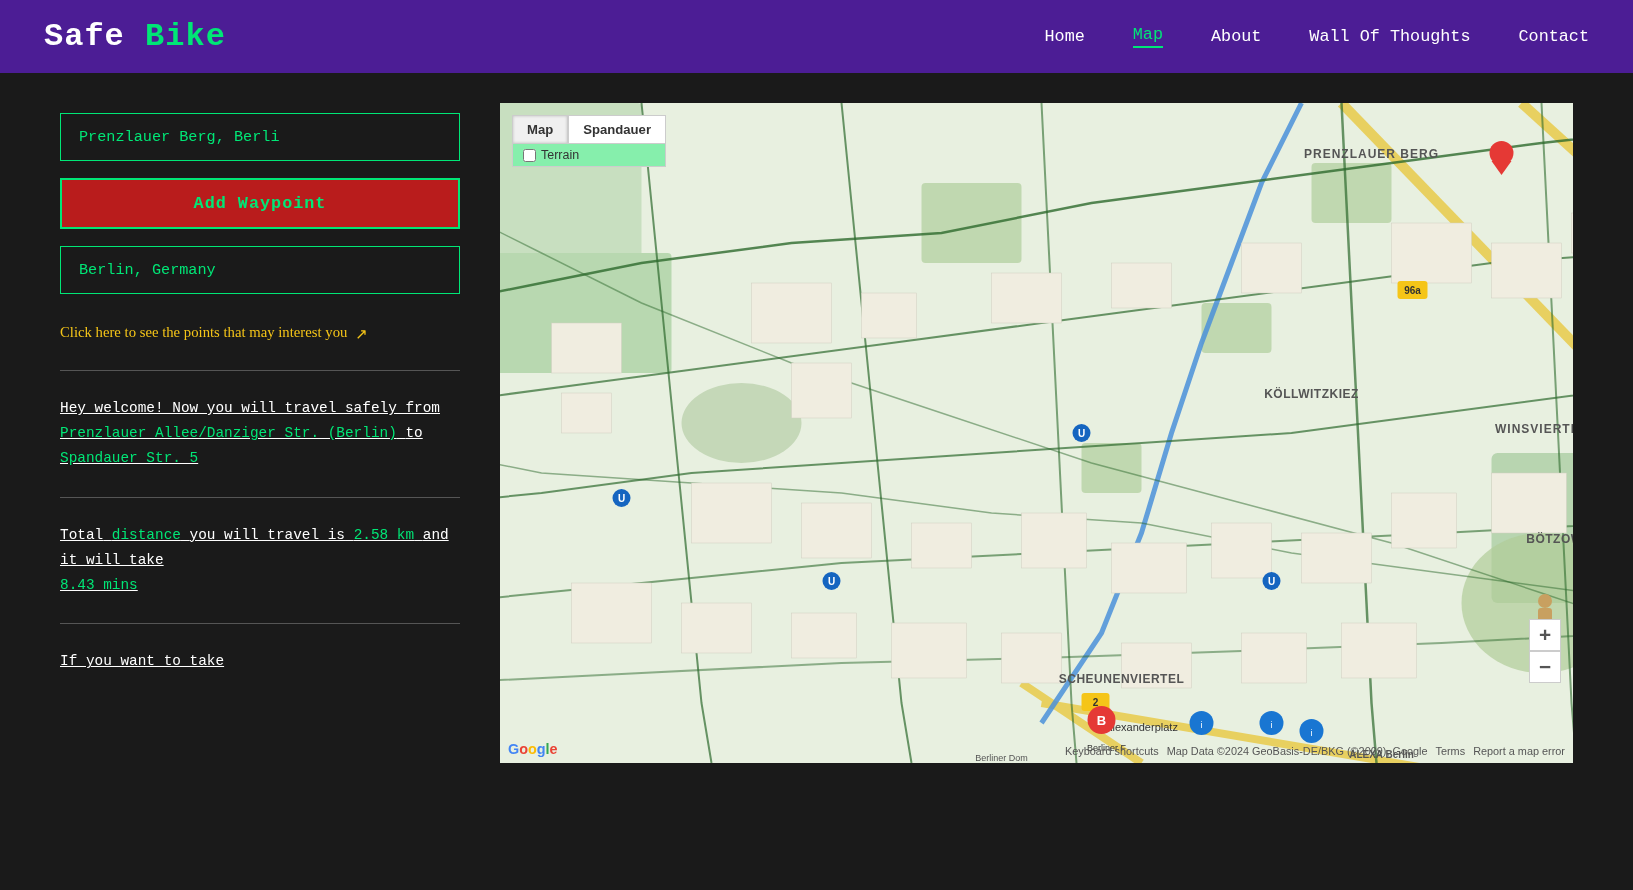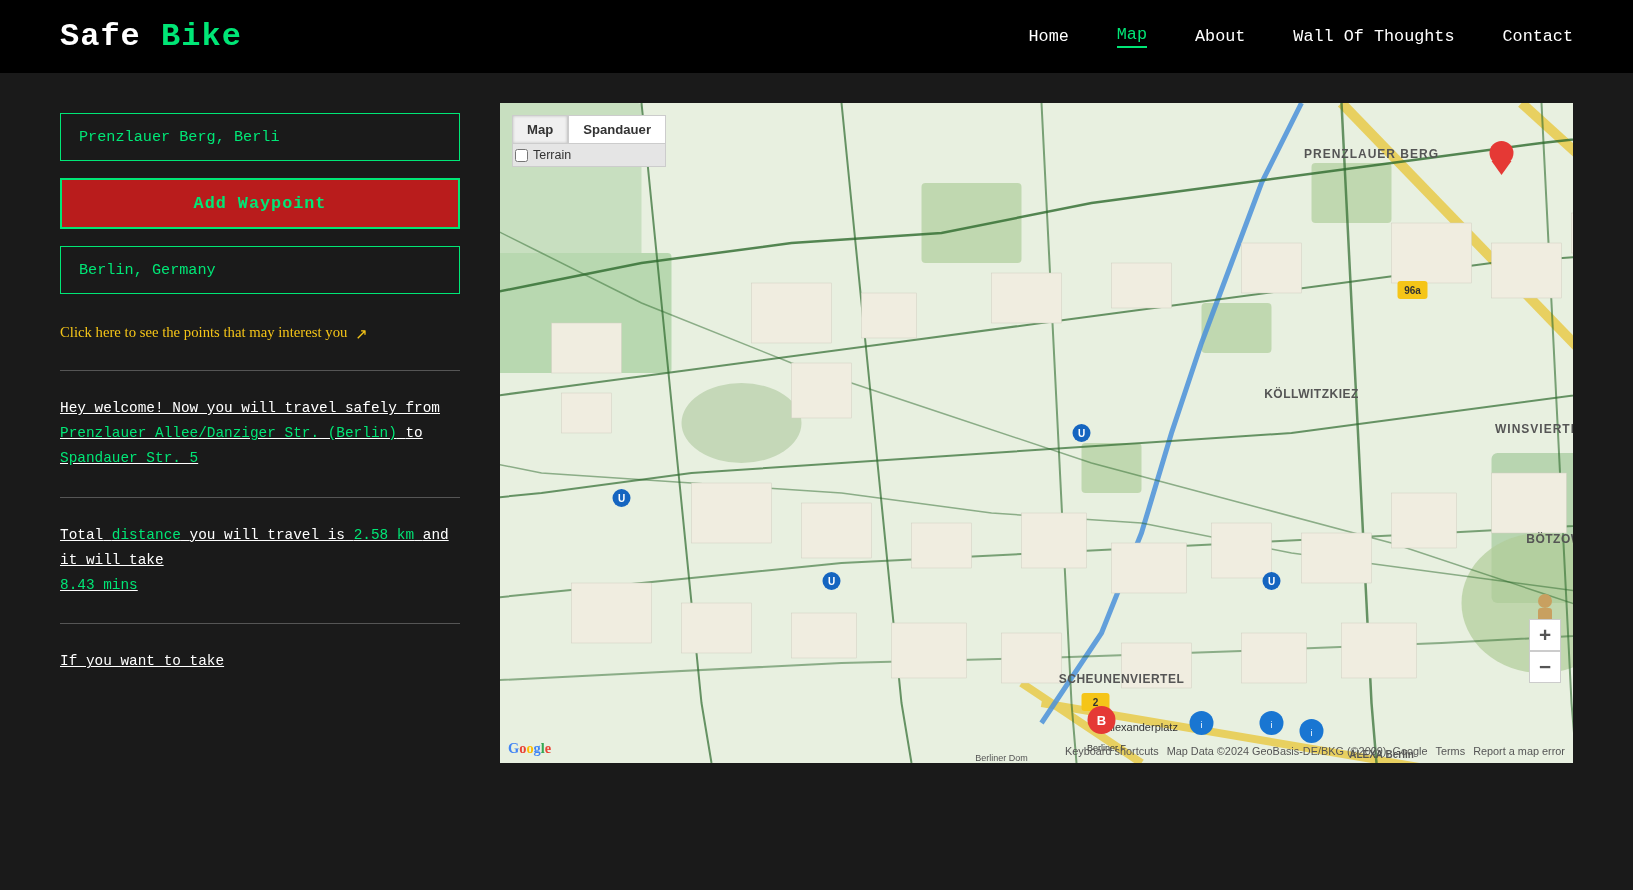--- a/index.html
+++ b/index.html
@@ -11,22 +11,22 @@
       min-height: 890px;
       width: 1633px;
       overflow-x: hidden;
     }
 
     
     header {
       display: flex;
       align-items: center;
       justify-content: space-between;
-      padding: 18px 60px;
-      background: #000000;
+      padding: 18px 44px;
+      background: #4c1d95;
       border-bottom: none;
     }
 
     .logo {
       font-size: 2rem;
       font-weight: bold;
       letter-spacing: 1px;
     }
     .logo-safe { color: #ffffff; }
     .logo-bike { color: #00e676; }
@@ -158,24 +158,24 @@
       font-weight: bold;
     }
     .map-btn.active {
       background: #f0f0f0;
       box-shadow: inset 0 0 3px rgba(0,0,0,0.2);
     }
 
     .map-terrain-row {
       display: flex;
       align-items: center;
-      background: #e5e5e5;
+      background: #86efac;
       border: 1px solid #ccc;
       border-top: none;
-      padding: 4px 2px;
+      padding: 4px 10px;
       font-family: Arial, sans-serif;
       font-size: 0.78rem;
       color: #333;
       gap: 5px;
     }
     .map-terrain-row input { cursor: pointer; margin: 0; }
 
     
     .map-zoom {
       position: absolute;
@@ -219,21 +219,21 @@
       bottom: 6px;
       left: 8px;
       display: flex;
       align-items: center;
       gap: 6px;
       font-family: Arial, sans-serif;
       font-size: 0.7rem;
       color: #555;
     }
     .google-logo {
-      font-family: Liberation Serif, serif;
+      font-family: Liberation Sans, sans-serif;
       font-size: 0.9rem;
       font-weight: bold;
     }
     .google-logo span:nth-child(1) { color: #4285F4; }
     .google-logo span:nth-child(2) { color: #EA4335; }
     .google-logo span:nth-child(3) { color: #FBBC05; }
     .google-logo span:nth-child(4) { color: #4285F4; }
     .google-logo span:nth-child(5) { color: #34A853; }
     .google-logo span:nth-child(6) { color: #EA4335; }
 

